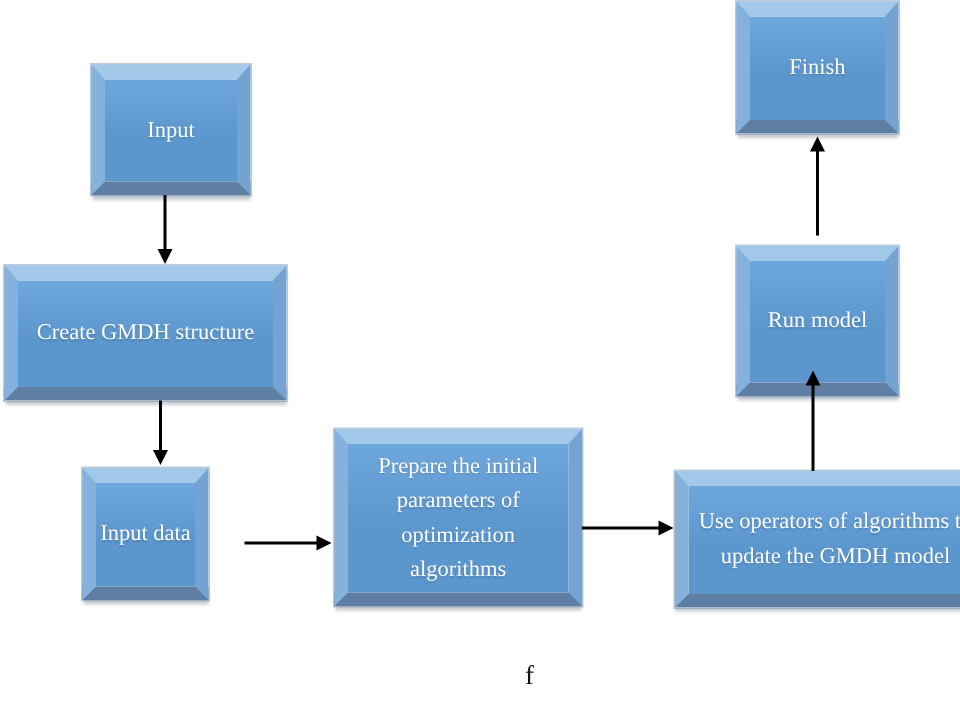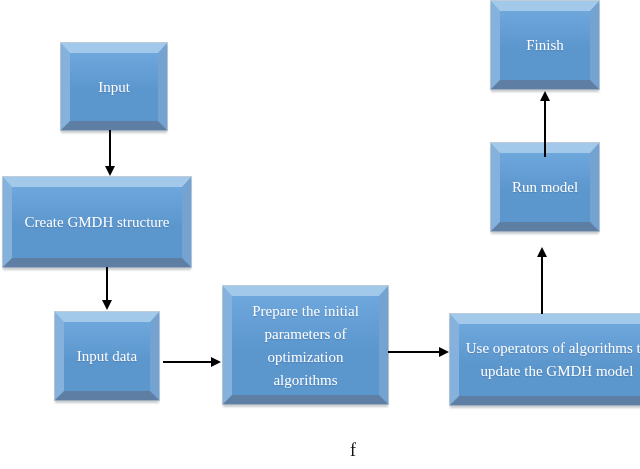--- a/index.html
+++ b/index.html
@@ -90,30 +90,30 @@
 <body>
 
 <div id="canvas">
   <div id="diagram">
       <div class="node" style="left: 61px; top: 43px; width: 106px; height: 87px;">
         <span class="node-label">Input</span>
       </div>
       <div class="node" style="left: 3px; top: 177px; width: 188px; height: 90px;">
         <span class="node-label">Create GMDH structure</span>
       </div>
-      <div class="node" style="left: 55px; top: 312px; width: 104px; height: 88px;">
+      <div class="node" style="left: 55px; top: 312px; width: 84px; height: 88px;">
         <span class="node-label">Input data</span>
       </div>
       <div class="node" style="left: 223px; top: 286px; width: 165px; height: 118px;">
         <span class="node-label">Prepare the initial parameters of optimization algorithms</span>
       </div>
       <div class="node" style="left: 450px; top: 314px; width: 214px; height: 91px;">
         <span class="node-label">Use operators of algorithms to update the GMDH model</span>
       </div>
-      <div class="node" style="left: 491px; top: 143px; width: 108px; height: 88px;">
+      <div class="node" style="left: 491px; top: 164px; width: 108px; height: 100px;">
         <span class="node-label">Run model</span>
       </div>
       <div class="node" style="left: 491px; top: 1px; width: 108px; height: 88px;">
         <span class="node-label">Finish</span>
       </div>
       <div class="edge edge-down" style="left: 105px; top: 130px; width: 10px; height: 46px;">
         <div class="edge-line" style="height: 37px;"></div>
         <div class="edge-head"></div>
       </div>
       <div class="edge edge-down" style="left: 102px; top: 267px; width: 10px; height: 43px;">

